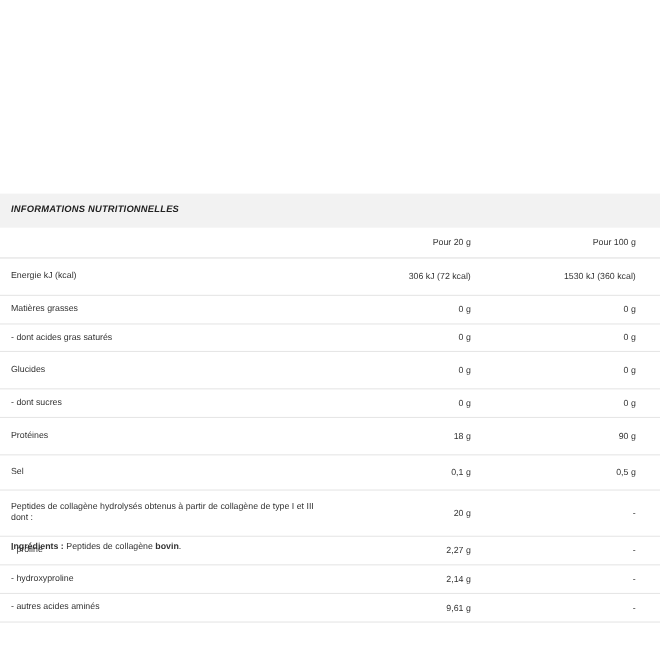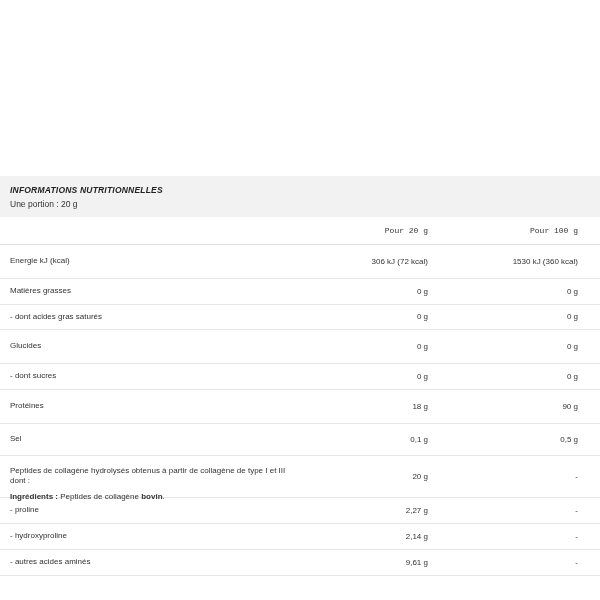--- a/index.html
+++ b/index.html
@@ -60,21 +60,20 @@
     color: #333333;
     padding: 7px 10px 7px 10px;
     vertical-align: middle;
     border-bottom: 1px solid #e6e6e6;
     box-sizing: border-box;
   }
   table.nutri thead th {
     border-bottom: 1px solid #e0e0e0;
     padding-top: 9px;
     padding-bottom: 9px;
-    font-family: Liberation Mono, monospace;
   }
   table.nutri th.col-label { text-align: left; }
   table.nutri th.col-val, table.nutri td.col-val {
     text-align: right;
     padding-right: 22px;
   }
   table.nutri td.col-label {
     text-align: left;
     line-height: 1.35;
   }
@@ -93,21 +92,20 @@
 </style>
 </head>
 <body>
 
 <div class="page">
 
   <div class="nutrition-block">
 
     <div class="header-band">
       <div class="header-title">INFORMATIONS NUTRITIONNELLES</div>
-      <div class="header-portion">Une portion : 20 g</div>
     </div>
 
     <table class="nutri">
       <colgroup>
         <col class="c-label">
         <col class="c-20">
         <col class="c-100">
       </colgroup>
       <thead>
         <tr>

